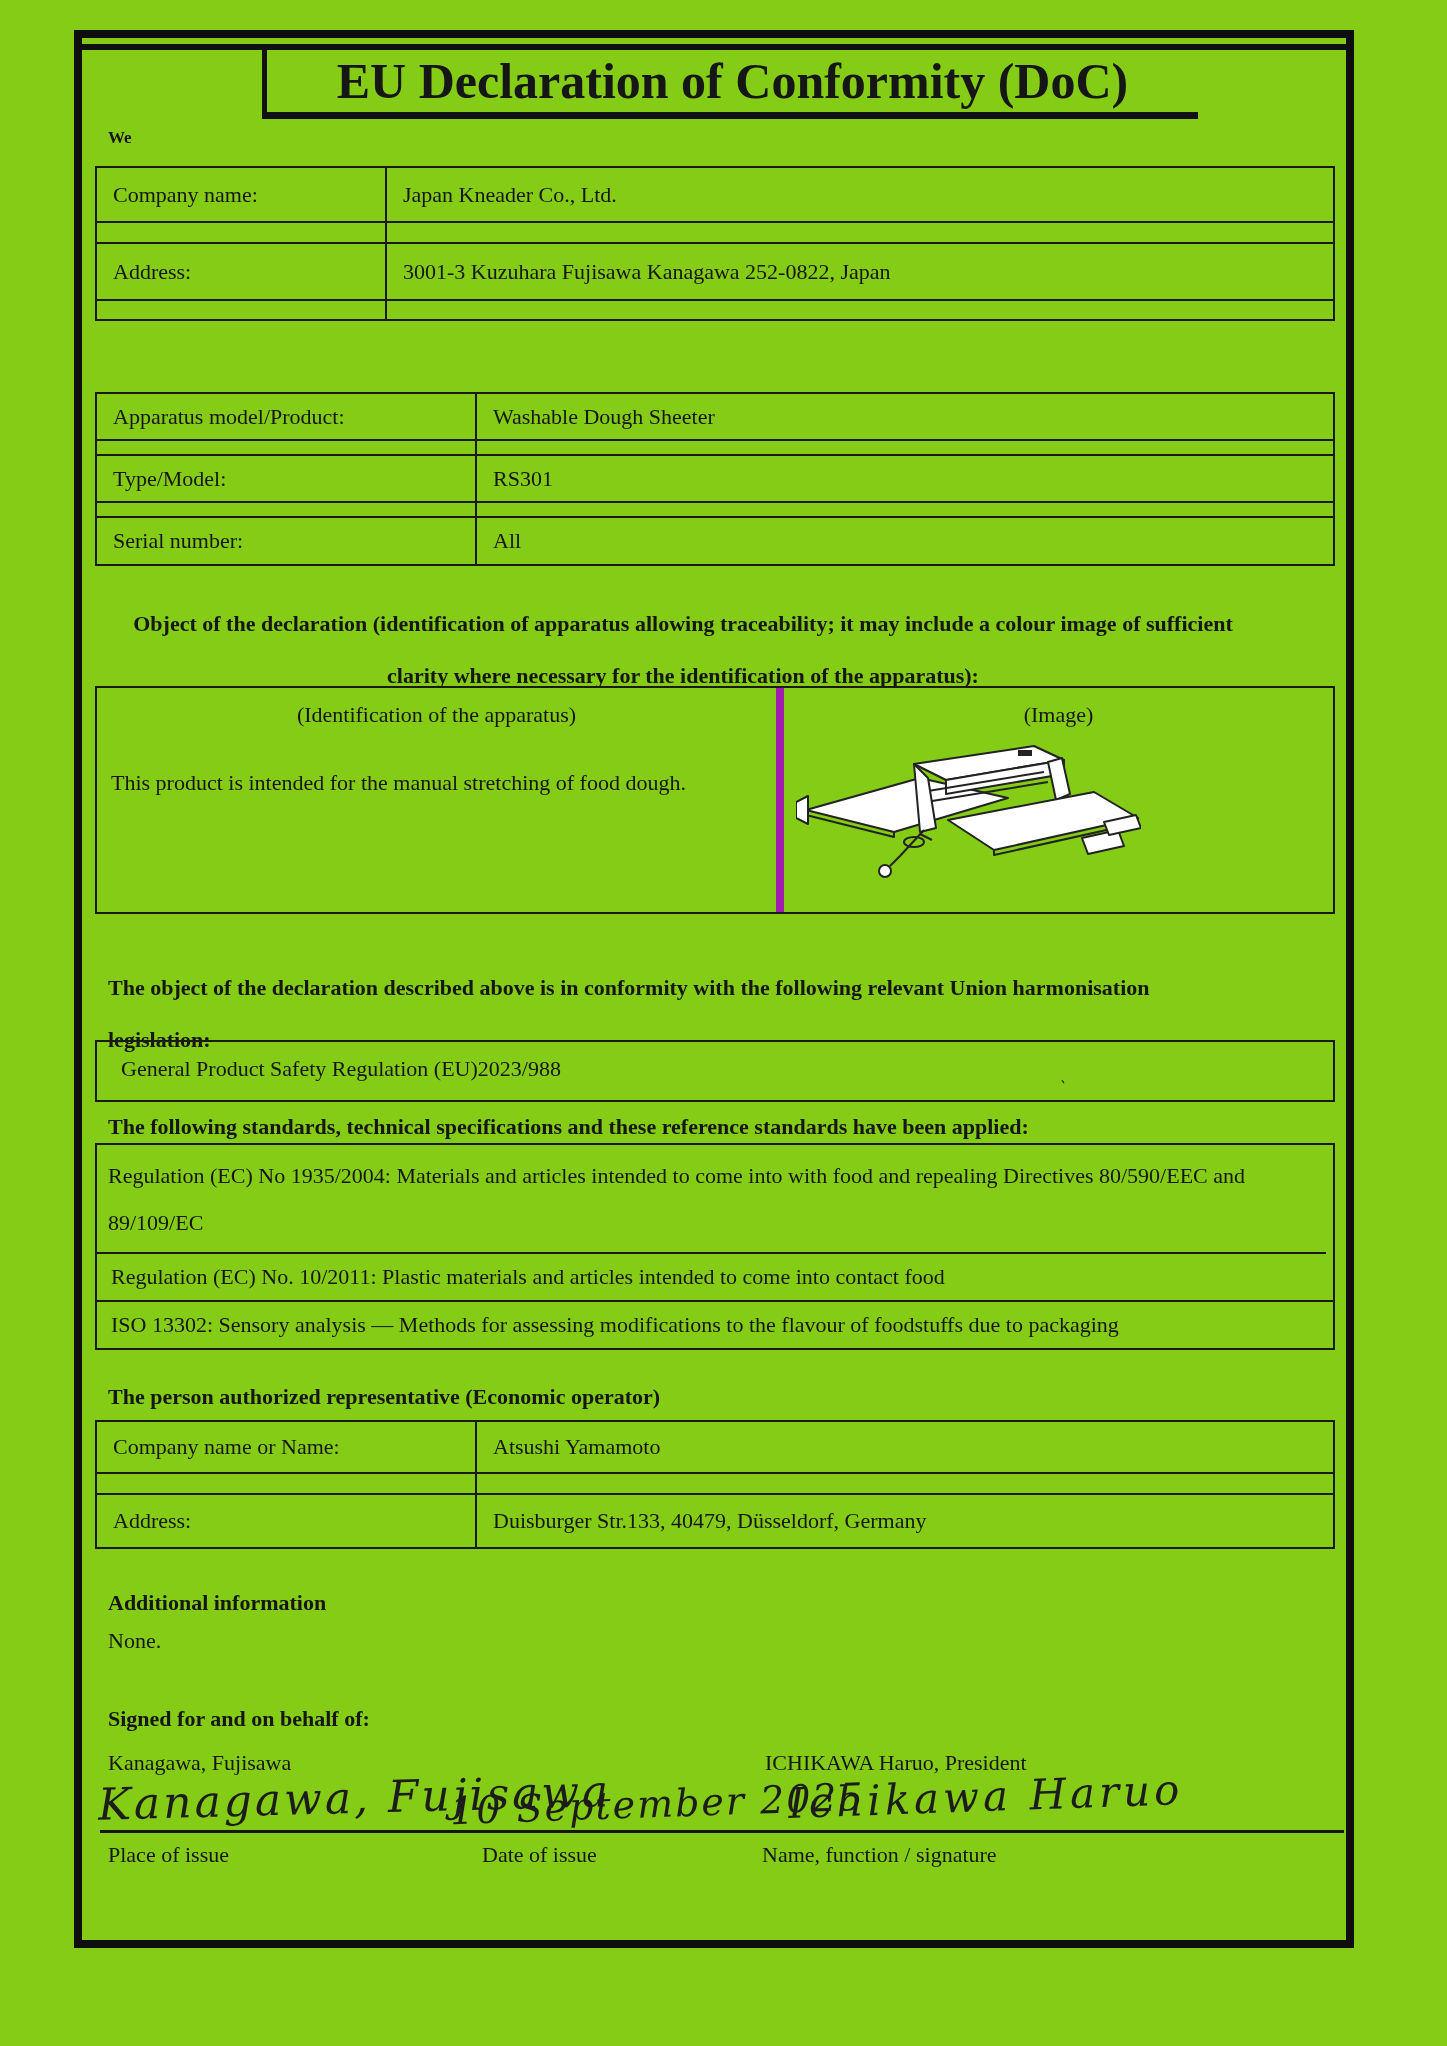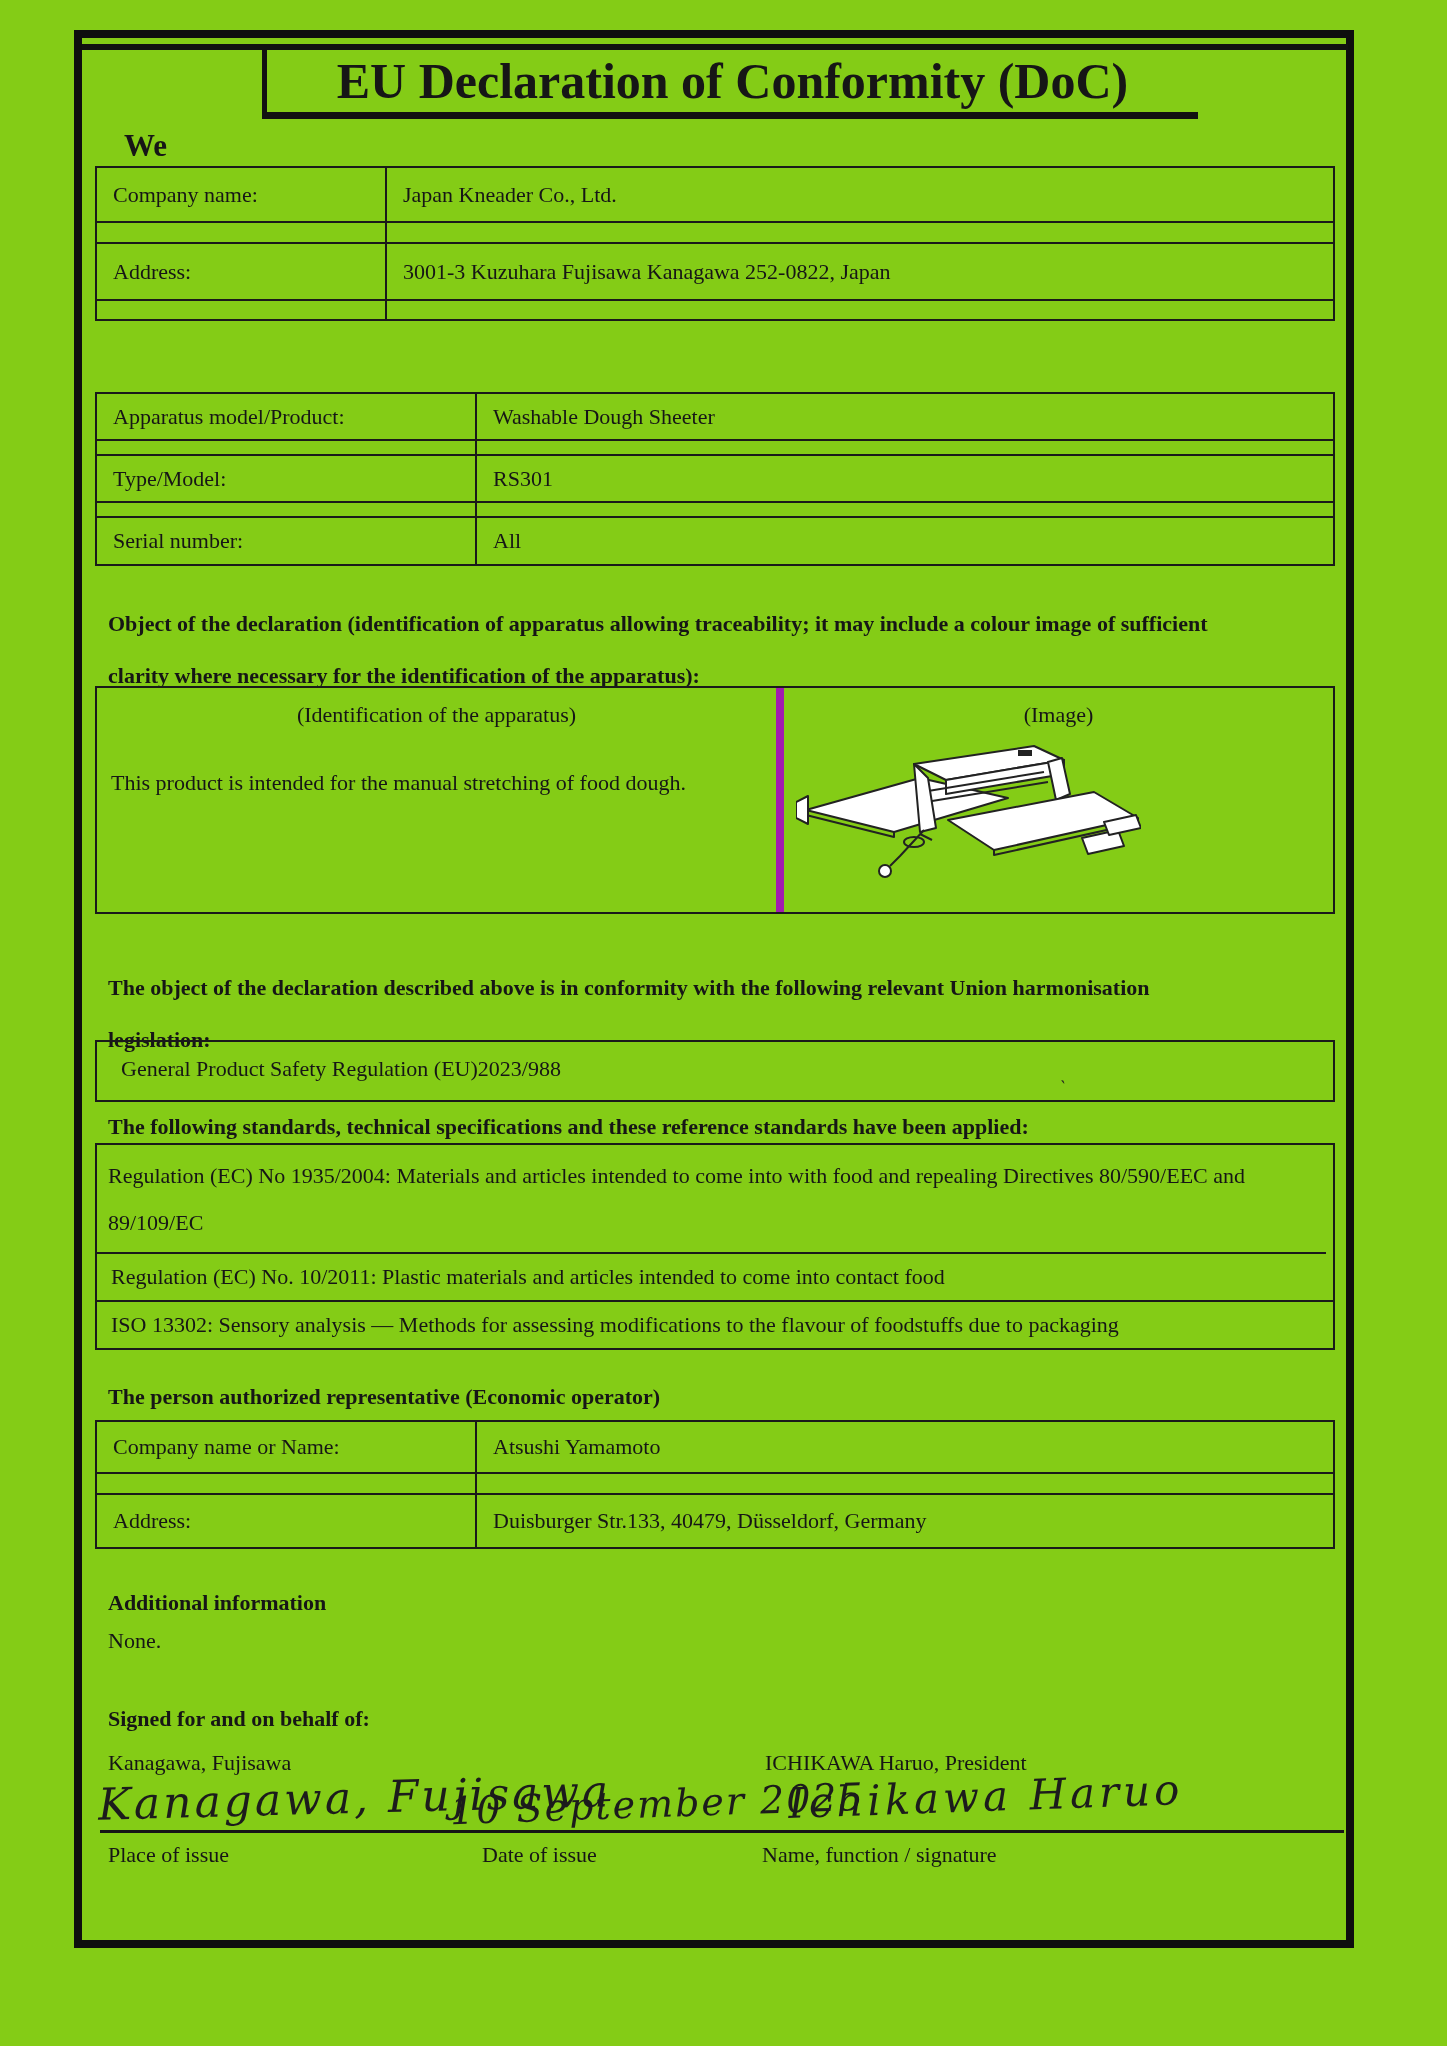--- a/index.html
+++ b/index.html
@@ -103,21 +103,21 @@
 </head>
 <body>
 
 <div class="page">
 
   <div class="abs frame"></div>
   <div class="abs top-rule"></div>
 
   <div class="abs title-box">EU Declaration of Conformity (DoC)</div>
 
-  <div class="abs h-bold" style="left:108px;top:128px;font-size:31px;margin-left:16px;">We</div>
+  <div class="abs h-bold" style="left:108px;top:128px;font-size:17px;">We</div>
 
   <div class="abs" style="left:95px;top:166px;width:1240px;">
     <table class="doc">
       <colgroup>
           <col style="width:290px">
           <col>
         </colgroup>
       <tbody>
           <tr style="height:55px;">
         <td>Company name:</td>
@@ -164,21 +164,21 @@
             <td></td>
           </tr>
       <tr style="height:48px;">
         <td>Serial number:</td>
         <td>All</td>
       </tr>
     </tbody>
       </table>
   </div>
 
-  <div class="abs h-bold wrap-1150" style="left:108px;top:598px;">Object of the declaration (identification of apparatus allowing traceability; it may include a colour image of sufficient clarity where necessary for the identification of the apparatus):</div>
+  <div class="abs h-bold wrap-1150" style="left:108px;top:598px;text-align:center;">Object of the declaration (identification of apparatus allowing traceability; it may include a colour image of sufficient clarity where necessary for the identification of the apparatus):</div>
 
   <div class="abs objtable">
     <div class="objcell-left">
       <div class="objhead">(Identification of the apparatus)</div>
       <div class="objtext">This product is intended for the manual stretching of food dough.</div>
     </div>
     <div class="objcell-right">
       <div class="objhead">(Image)</div>
       <svg class="machine" width="345" height="160" viewBox="0 0 345 160" fill="none" stroke="#222" stroke-width="2" stroke-linejoin="round">
 

